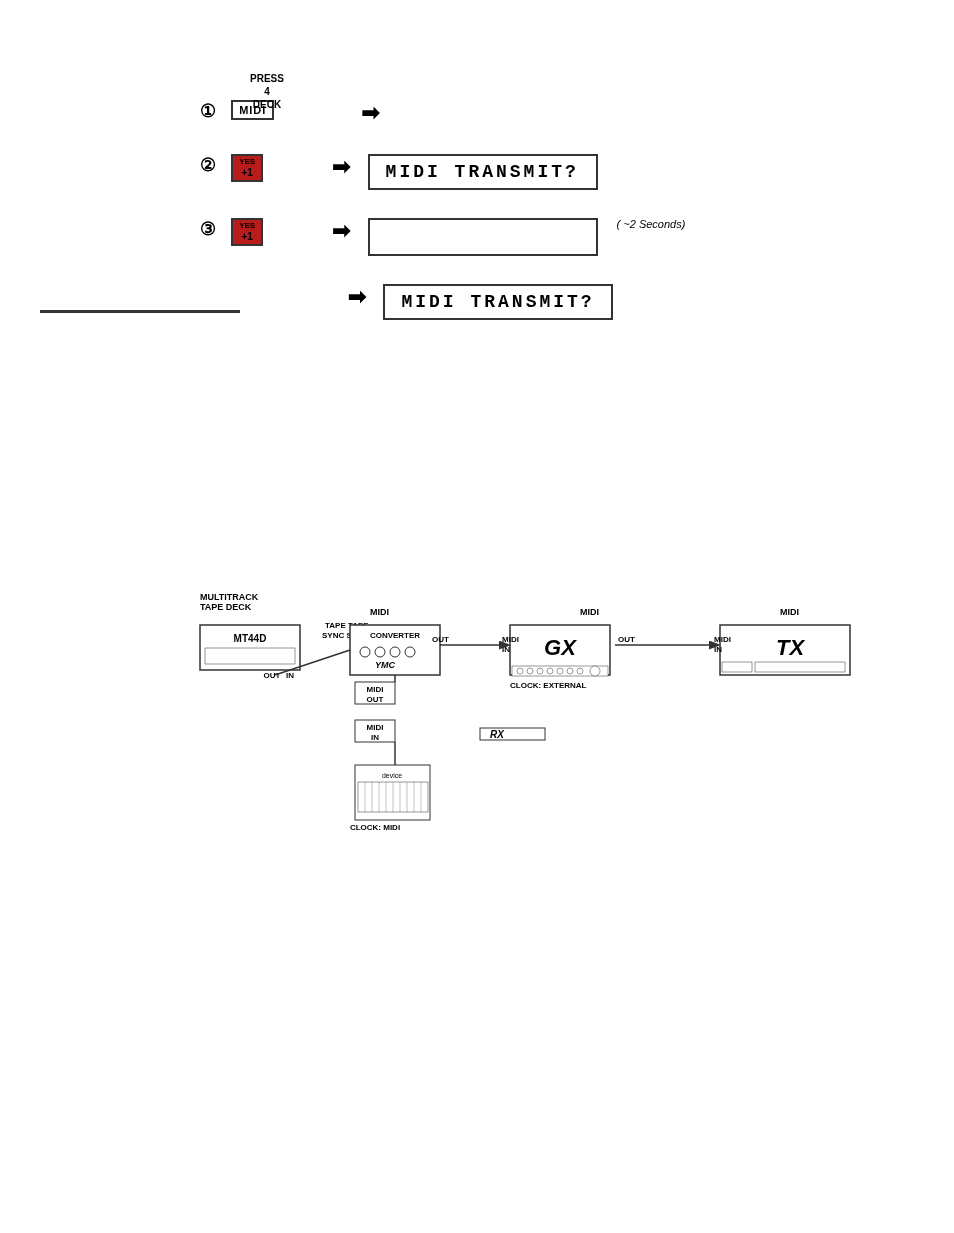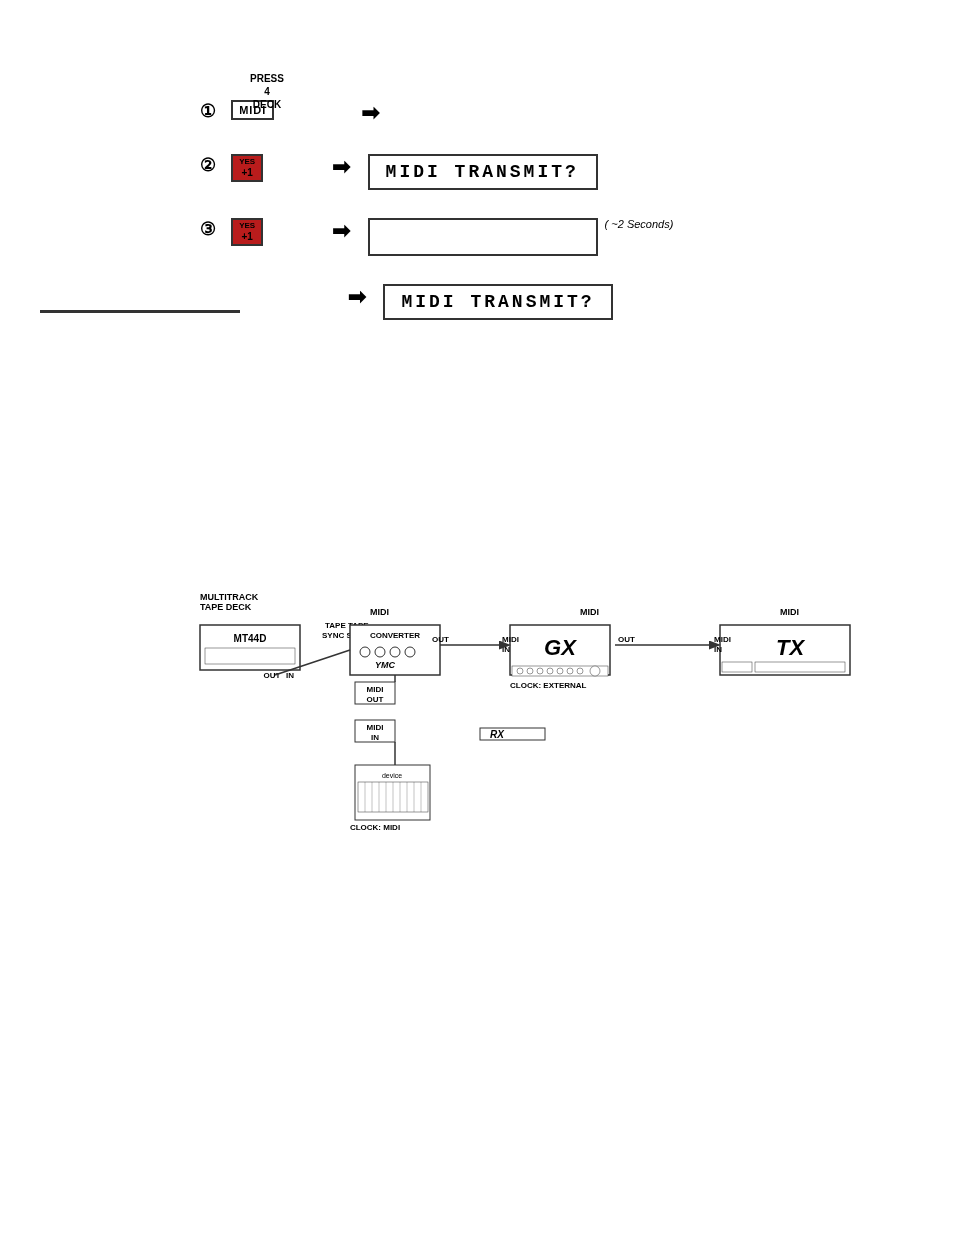--- a/index.html
+++ b/index.html
@@ -92,20 +92,21 @@
       font-family: 'Courier New', monospace;
       font-weight: bold;
       letter-spacing: 3px;
       min-width: 230px;
       background: #fff;
       height: 38px;
     }
 
     .seconds-note {
       font-size: 11px;
+      margin-left: 12px;
       font-style: italic;
     }
 
     
     .section-divider {
       position: absolute;
       top: 310px;
       left: 40px;
       width: 200px;
       border: none;

